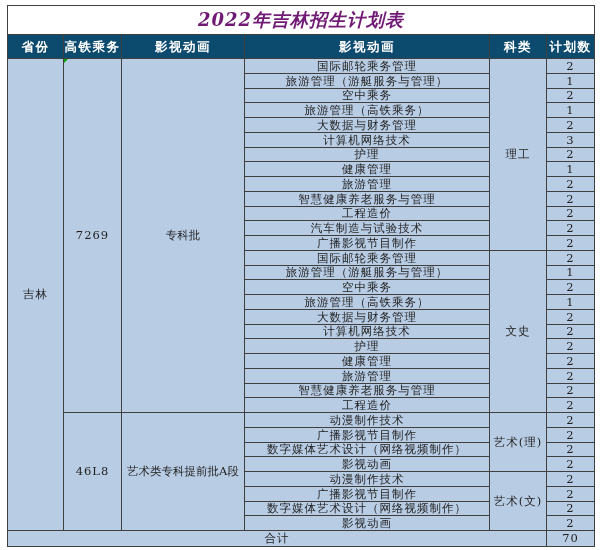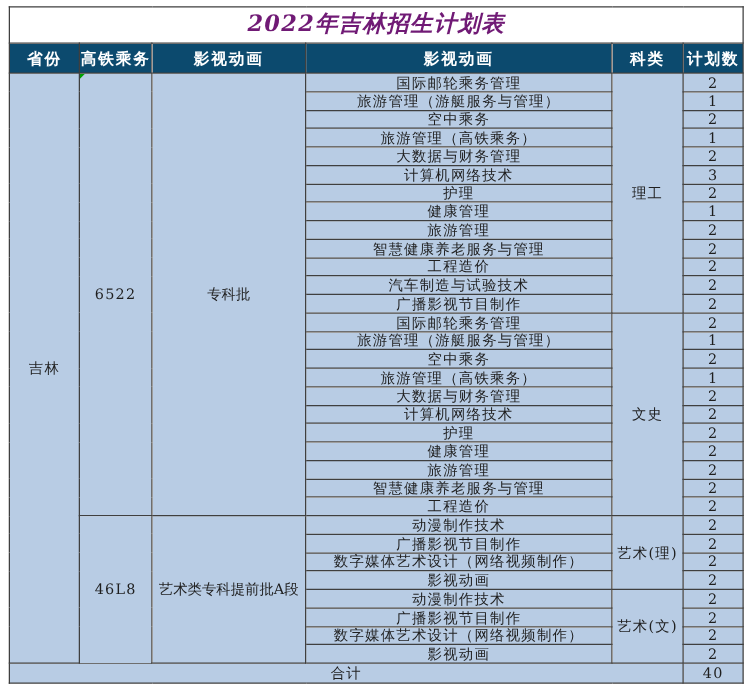--- a/index.html
+++ b/index.html
@@ -70,21 +70,21 @@
     <td>影视动画</td>
     <td>影视动画</td>
     <td>科类</td>
     <td>计划数</td>
   </tr>
 
   <tr>
     <td rowspan="32">吉林</td>
     <td rowspan="24" class="code-cell">
       <span class="corner-marker"></span>
-      <span>6522</span>
+      <span>7269</span>
     </td>
     <td rowspan="24" class="batch-cell">专科批</td>
     <td>国际邮轮乘务管理</td>
     <td rowspan="13">理工</td>
     <td>2</td>
   </tr>
   <tr>
           <td>旅游管理（游艇服务与管理）</td>
           <td>1</td>
         </tr>
@@ -212,17 +212,17 @@
           <td>数字媒体艺术设计（网络视频制作）</td>
           <td>2</td>
         </tr>
   <tr>
           <td>影视动画</td>
           <td>2</td>
         </tr>
 
   <tr class="total-row">
     <td colspan="5">合计</td>
-    <td>40</td>
+    <td>70</td>
   </tr>
 </tbody>
     </table>
 </div>
 
 </body></html>

